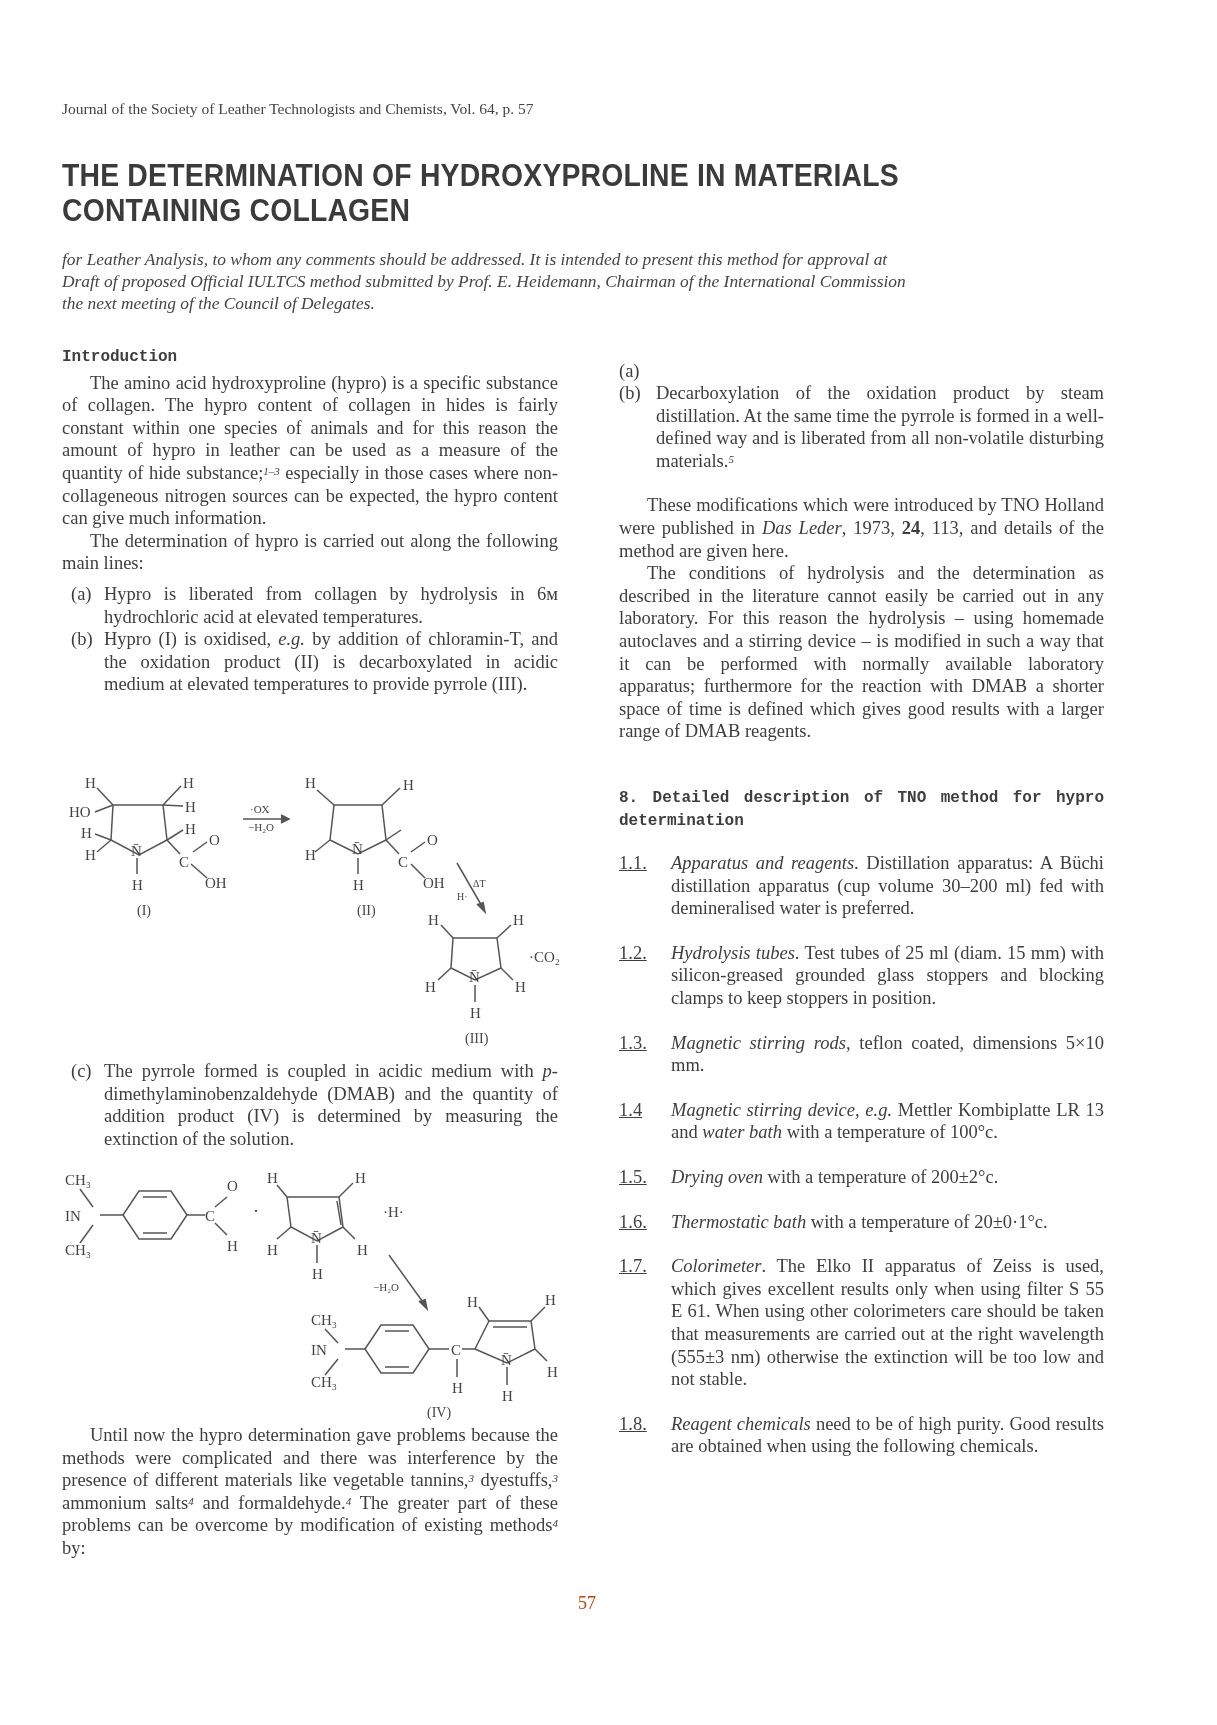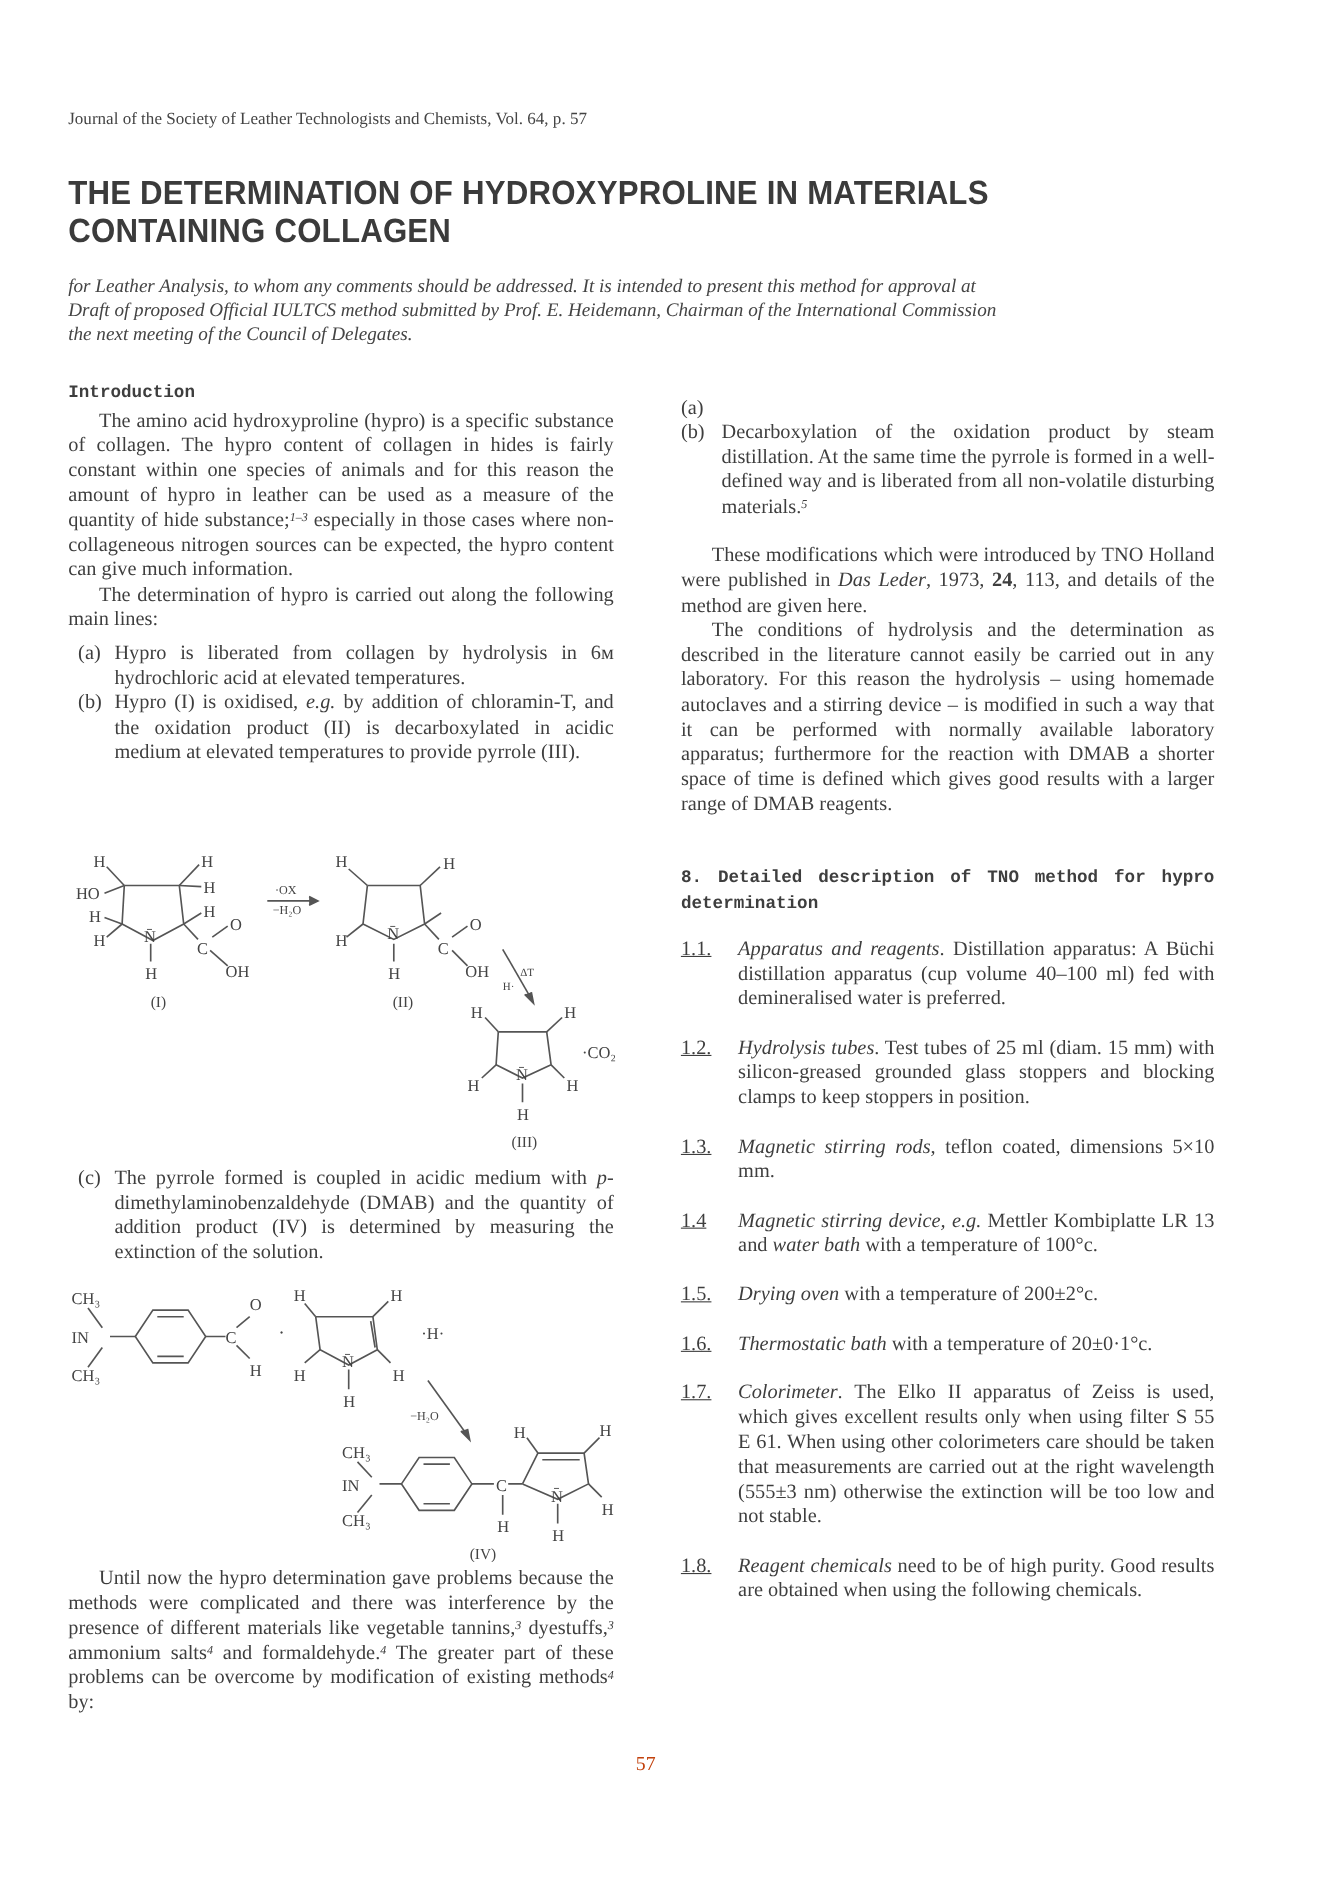--- a/index.html
+++ b/index.html
@@ -214,21 +214,21 @@
 <div class="abs col colR" style="top:360px;">
   <div class="li" style="padding-left:37px;"><span class="lab" style="left:0">(a)</span></div>
   <div style="height:22px"></div>
   <div class="li" style="padding-left:37px;"><span class="lab" style="left:0">(b)</span><span>Decarboxylation of the oxidation product by steam distillation. At the same time the pyrrole is formed in a well-defined way and is liberated from all non-volatile disturbing materials.</span><sup>5</sup></div>
   <div style="height:22px"></div>
   <p class="p"><span>These modifications which were introduced by TNO Holland were published in </span><i>Das Leder</i><span>, 1973, </span><b>24</b><span>, 113, and details of the method are given here.</span></p>
   <p class="p">The conditions of hydrolysis and the determination as described in the literature cannot easily be carried out in any laboratory. For this reason the hydrolysis – using homemade autoclaves and a stirring device – is modified in such a way that it can be performed with normally available laboratory apparatus; furthermore for the reaction with DMAB a shorter space of time is defined which gives good results with a larger range of DMAB reagents.</p>
   <div style="height:44px"></div>
   <div class="h">8. Detailed description of TNO method for hypro determination</div>
   <div style="height:20px"></div>
-  <div class="ni"><span class="lab">1.1.</span><i>Apparatus and reagents</i><span>. Distillation apparatus: A Büchi distillation apparatus (cup volume 40–100 ml) fed with demineralised water is preferred.</span></div>
+  <div class="ni"><span class="lab">1.1.</span><i>Apparatus and reagents</i><span>. Distillation apparatus: A Büchi distillation apparatus (cup volume 30–200 ml) fed with demineralised water is preferred.</span></div>
   <div style="height:22px"></div>
   <div class="ni"><span class="lab">1.2.</span><i>Hydrolysis tubes</i><span>. Test tubes of 25 ml (diam. 15 mm) with silicon-greased grounded glass stoppers and blocking clamps to keep stoppers in position.</span></div>
   <div style="height:22px"></div>
   <div class="ni"><span class="lab">1.3.</span><i>Magnetic stirring rods</i><span>, teflon coated, dimensions 5×10 mm.</span></div>
   <div style="height:22px"></div>
   <div class="ni"><span class="lab">1.4</span><i>Magnetic stirring device, e.g.</i><span> Mettler Kombiplatte LR 13 and </span><i>water bath</i><span> with a temperature of 100°c.</span></div>
   <div style="height:22px"></div>
   <div class="ni"><span class="lab">1.5.</span><i>Drying oven</i><span> with a temperature of 200±2°c.</span></div>
   <div style="height:22px"></div>
   <div class="ni"><span class="lab">1.6.</span><i>Thermostatic bath</i><span> with a temperature of 20±0·1°c.</span></div>

